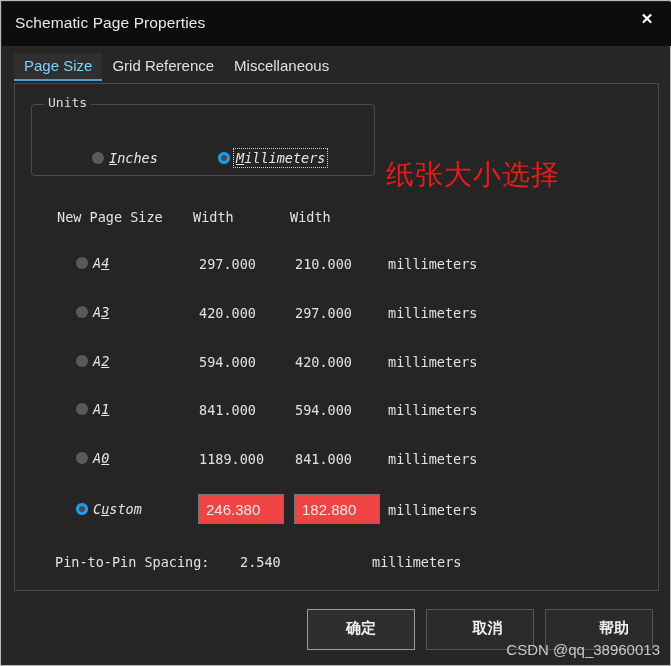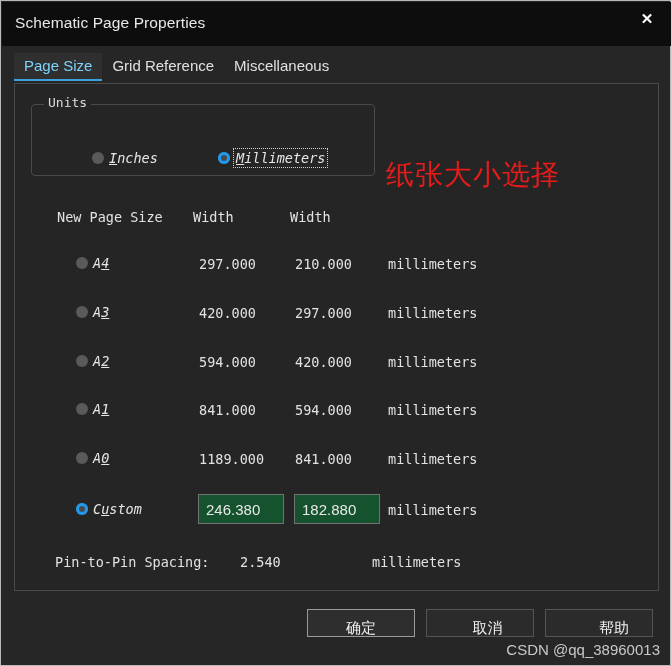--- a/index.html
+++ b/index.html
@@ -184,21 +184,21 @@
   #row-a0     { top: 363px; }
   #row-custom { top: 410px; }
 
   #row-custom .radio-row { top: 7px; }
   .num-input {
     position: absolute;
     top: 0;
     width: 86px;
     height: 30px;
     box-sizing: border-box;
-    background: #14532d;
+    background: #ef4444;
     border: 1px solid #727272;
     color: #e8e8e8;
     font-family: "Liberation Sans", sans-serif;
     font-size: 15px;
     padding: 0 7px;
     line-height: 28px;
     outline: none;
   }
   #input-width  { left: 167px; }
   #input-height { left: 263px; }
@@ -239,31 +239,32 @@
     color: #e81b1b;
     letter-spacing: 1px;
     white-space: nowrap;
   }
 
   
   .dlg-btn {
     position: absolute;
     top: 608px;
     width: 108px;
-    height: 28px;
+    height: 41px;
     box-sizing: border-box;
     background: #2b2b2b;
     border: 1px solid #545454;
     color: #f0f0f0;
     font-family: "DejaVu Sans", sans-serif;
     font-size: 15px;
     text-align: center;
     line-height: 36px;
     cursor: pointer;
     user-select: none;
+    font-weight: bold;
   }
   .dlg-btn.default { border-color: #9a9a9a; background: #2e2e2e; }
   #btn-ok     { left: 306px; }
   #btn-cancel { left: 425px; padding-left: 15px; }
   #btn-help   { left: 544px; padding-left: 30px; }
 
   
   #watermark {
     position: absolute;
     right: 10px;

